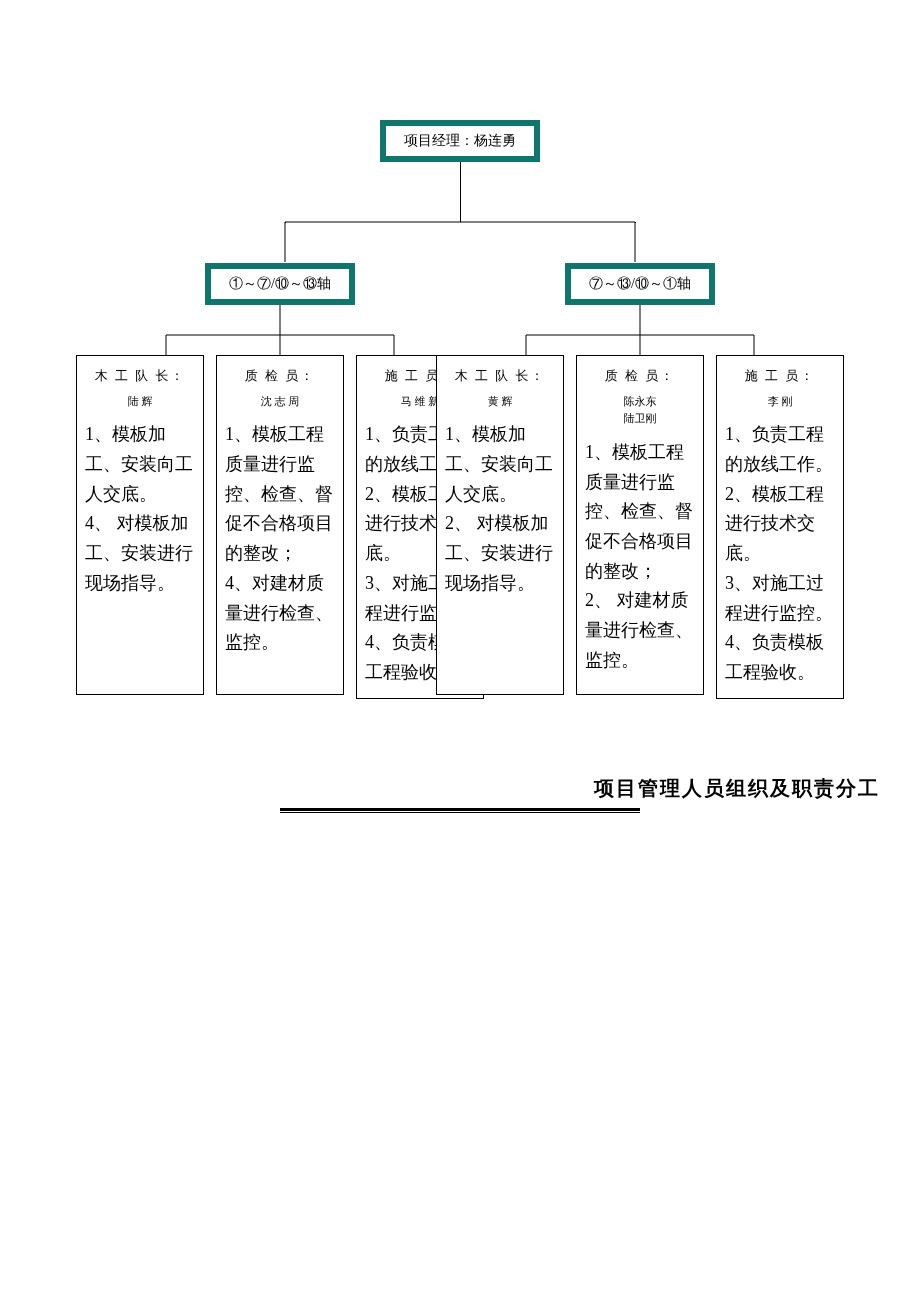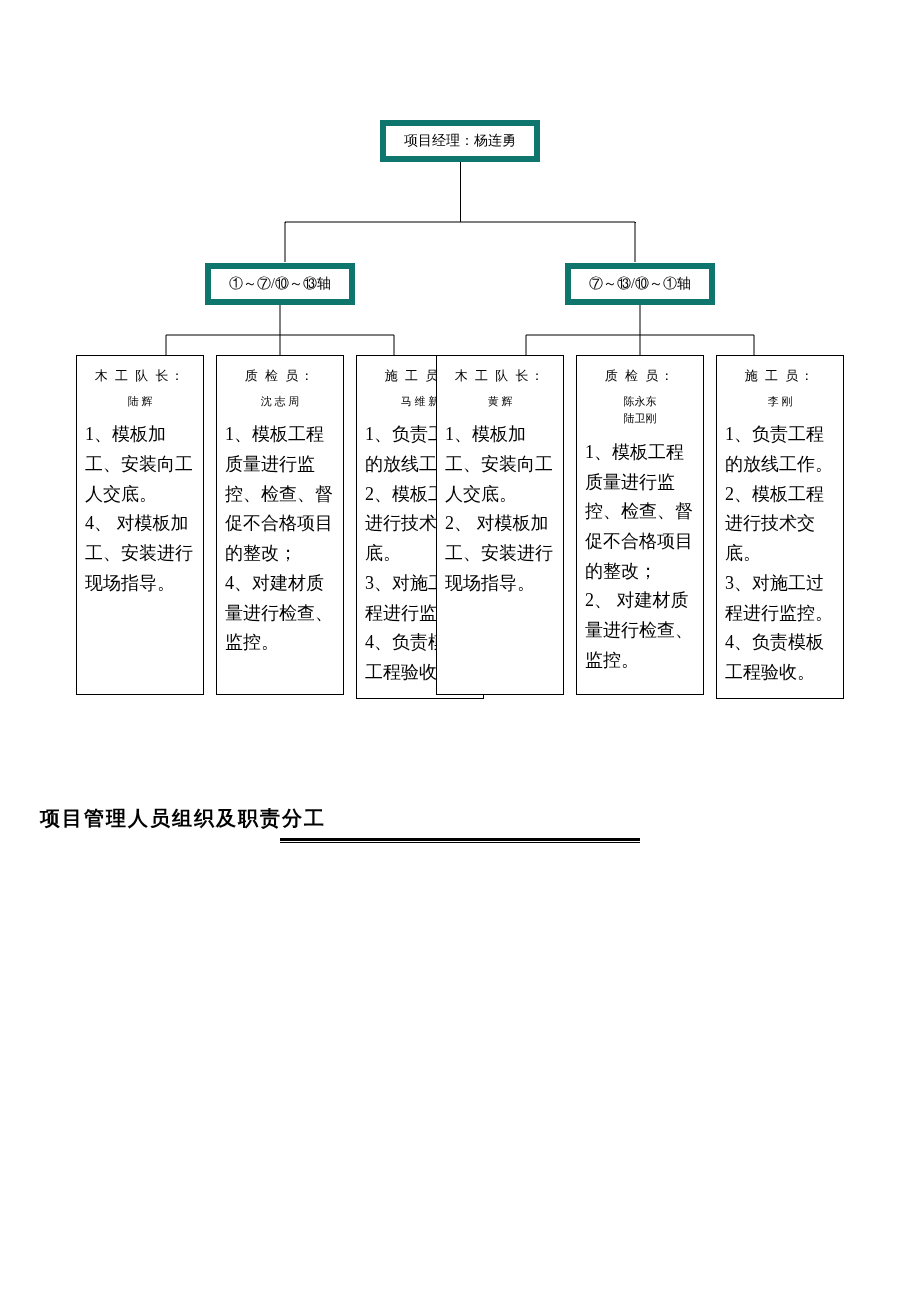--- a/index.html
+++ b/index.html
@@ -62,22 +62,22 @@
       margin-bottom: 10px;
     }
 
     .content-box-duties {
       font-size: 18px;
       line-height: 1.65;
     }
 
     
     .bottom-section {
-      margin-top: 106px;
-      text-align: left;
+      margin-top: 76px;
+      text-align: right;
       font-family: Liberation Serif, serif;
     }
 
     .bottom-title {
       font-size: 20px;
       font-weight: bold;
       letter-spacing: 2px;
       margin-bottom: 6px;
     }
 

